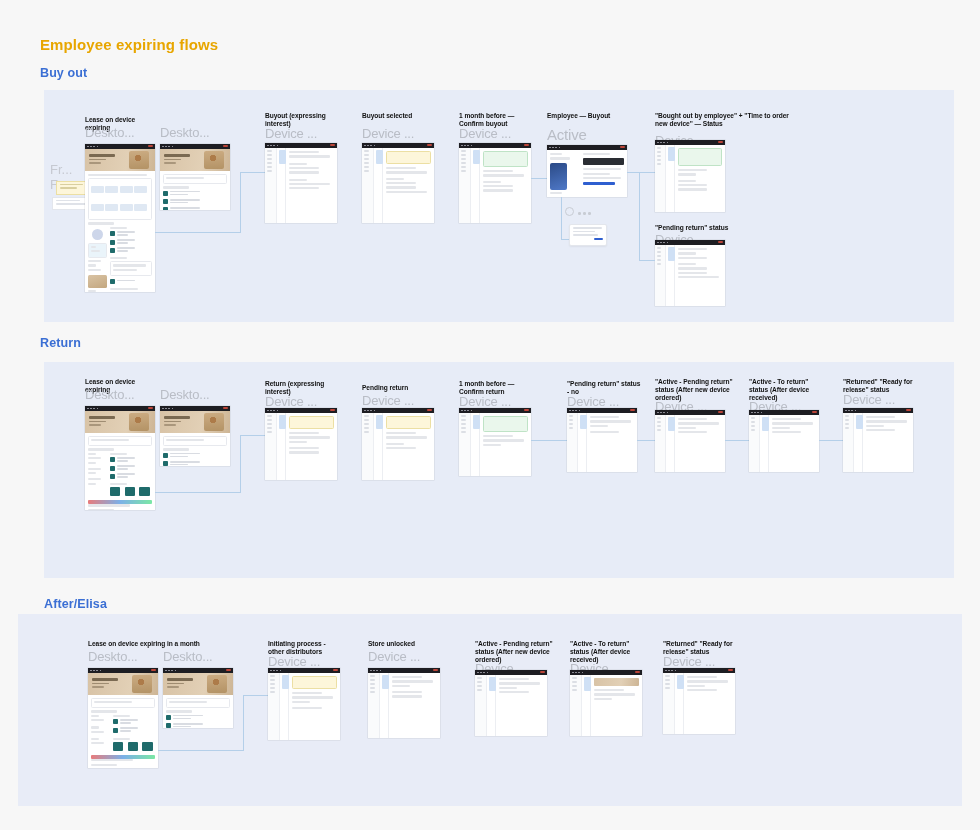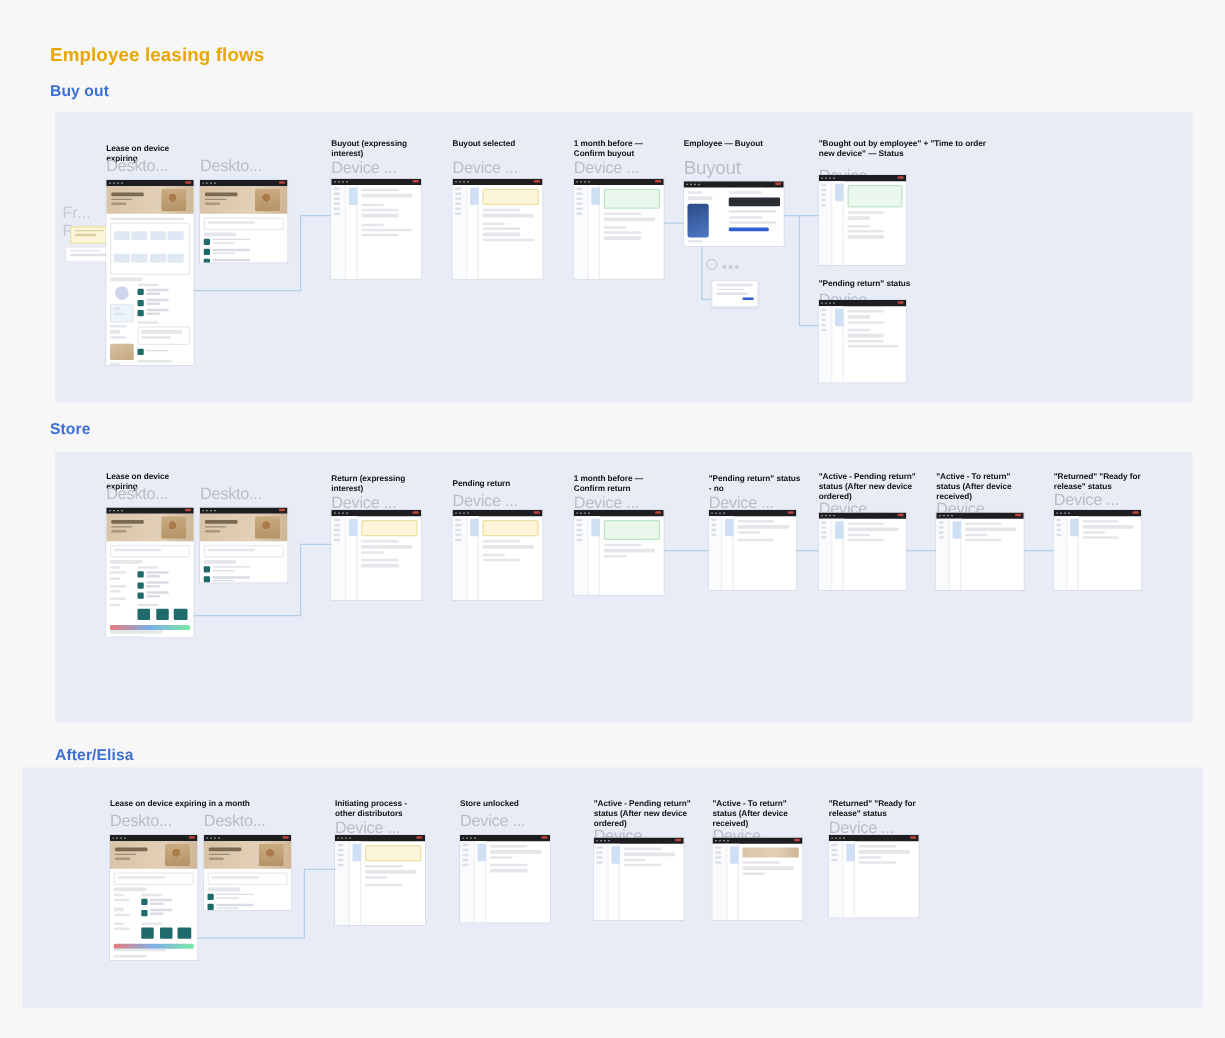--- a/index.html
+++ b/index.html
@@ -88,21 +88,21 @@
 
   .sticky{position:absolute;background:#fdf6da;border:.5px solid #ecdfa3;}
   .sticky i{display:block;height:1.4px;background:#d9cf9f;margin:2px 2.5px;border-radius:1px;}
   .fr-ghost{position:absolute;color:#c6c9d1;font-size:13px;}
 </style>
 </head>
 <body>
 
 <div class="board">
 
-  <div class="page-title">Employee  leasing flows</div>
+  <div class="page-title">Employee  expiring flows</div>
 
   <div class="sec-title" style="left:40px;top:66px;">Buy out</div>
   <div class="section" style="left:44px;top:90px;width:910px;height:232px;"></div>
 
   <div class="fr-ghost" style="left:50px;top:162px;">Fr...</div>
   <div class="fr-ghost" style="left:50px;top:177px;">Fr...</div>
   <div class="sticky" style="left:56px;top:181px;width:34px;height:12px;">
       <i style="width:70%"></i>
       <i style="width:50%"></i>
     </div>
@@ -321,21 +321,21 @@
       <div class="row s" style="margin-top:4px"></div>
       <div class="row m"></div>
         <div class="row m"></div>
     </div>
   </div>
 
   <div class="hline" style="left:531px;top:178px;width:17px;"></div>
 
   <div class="frame" style="left:547px;top:112px;width:80px;">
     <div class="flabel">Employee — Buyout</div>
-    <div class="fghost" style="top:14px;font-size:15px;">Buyout</div>
+    <div class="fghost" style="top:14px;font-size:15px;">Active</div>
   </div>
   <div class="mock" style="left:547px;top:145px;width:80px;height:52px;">
     <div class="bar">
         <div class="dots"></div>
       </div>
     <div style="display:flex;padding:3px;gap:3px;">
       <div style="flex:0 0 30px;">
         <div class="row s"></div>
           <div class="row m"></div>
         <div class="phone" style="margin-top:3px;width:17px;height:27px;"></div>
@@ -423,21 +423,21 @@
         <div class="row m"></div>
       <div class="row s" style="margin-top:4px"></div>
       <div class="row m"></div>
         <div class="row m"></div>
         <div class="row l"></div>
     </div>
   </div>
   <div class="vline" style="left:639px;top:172px;height:88px;"></div>
   <div class="hline" style="left:639px;top:260px;width:16px;"></div>
 
-  <div class="sec-title" style="left:40px;top:336px;">Store</div>
+  <div class="sec-title" style="left:40px;top:336px;">Return</div>
   <div class="section" style="left:44px;top:362px;width:910px;height:216px;"></div>
 
   <div class="frame" style="left:85px;top:378px;width:70px;">
     <div class="flabel">Lease on device expiring</div>
     <div class="fghost" style="top:9px;">Deskto...</div>
   </div>
   <div class="mock" style="left:85px;top:406px;width:70px;height:104px;">
     <div class="bar">
         <div class="dots"></div>
       </div>

